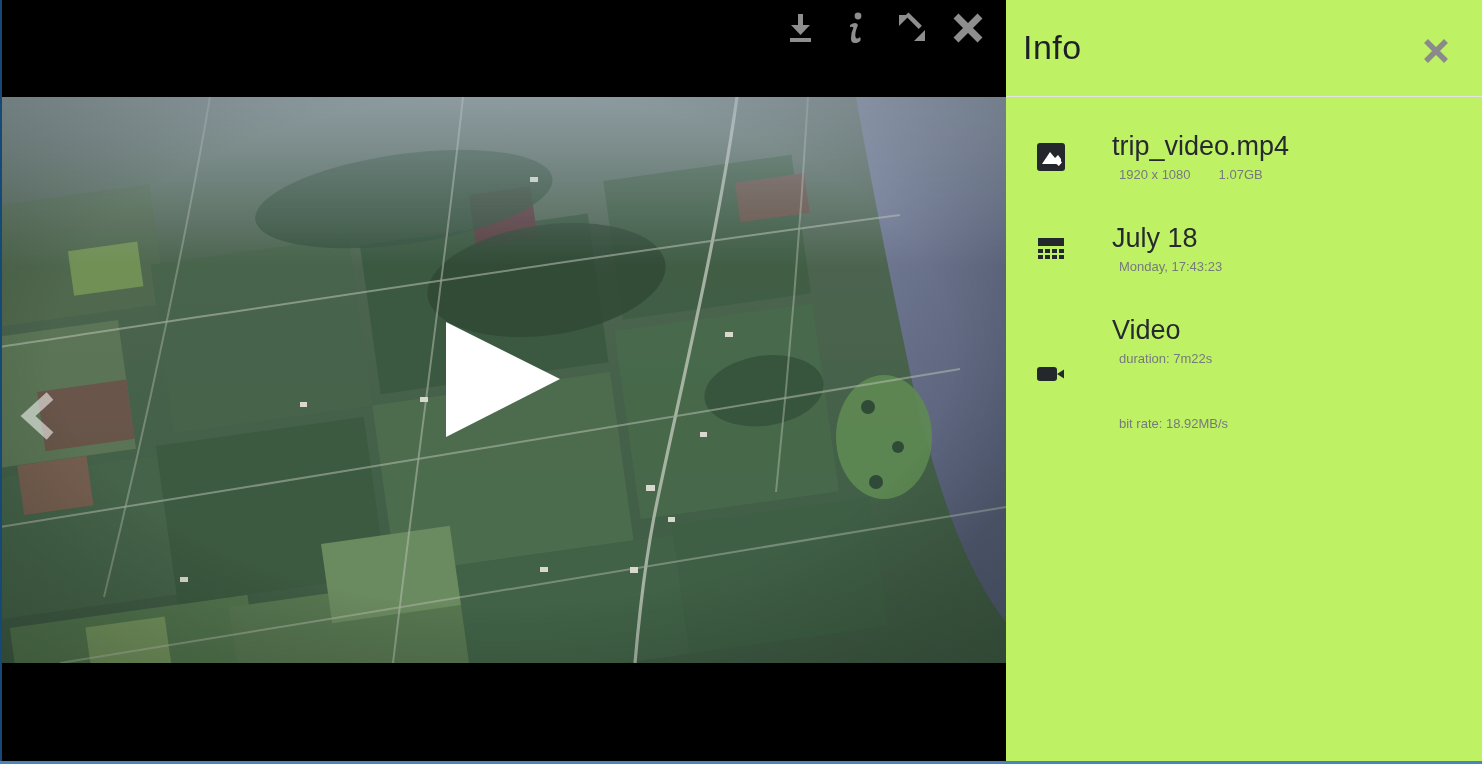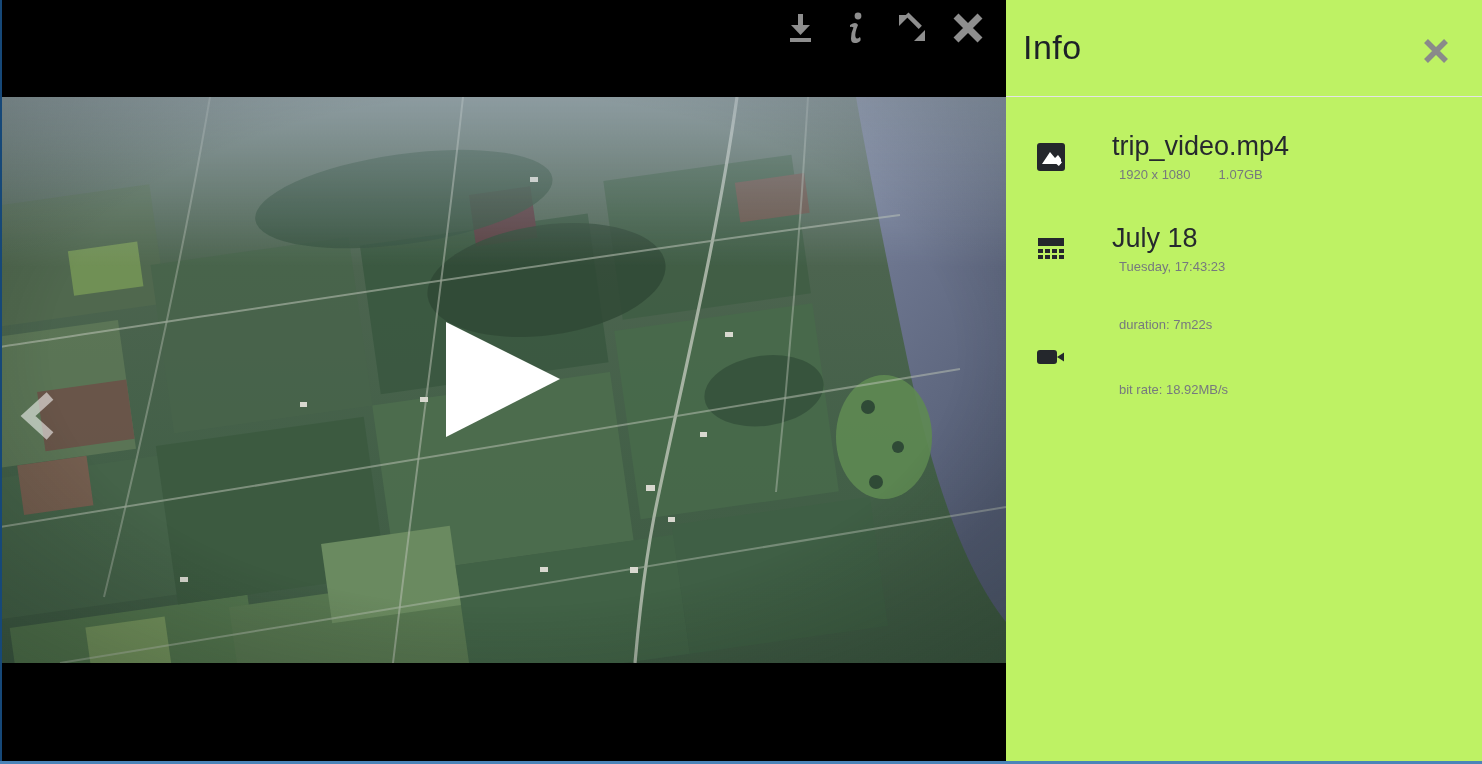--- a/index.html
+++ b/index.html
@@ -221,31 +221,32 @@
               <rect x="23" y="15" width="5" height="4"></rect>
             <rect x="2" y="21" width="5" height="4"></rect>
               <rect x="9" y="21" width="5" height="4"></rect>
               <rect x="16" y="21" width="5" height="4"></rect>
               <rect x="23" y="21" width="5" height="4"></rect>
           </g>
         </svg>
         <div class="row-text">
           <div class="row-title">July 18</div>
           <div class="row-sub">
-            <span>Tuesday, 17:43:23</span>
+            <span>Monday, 17:43:23</span>
           </div>
         </div>
       </div>
 
       <div class="info-row">
         <svg class="row-icon" viewBox="0 0 30 30">
           <rect x="1" y="8" width="20" height="14" rx="3" fill="#24272c"></rect>
           <polygon points="21,15 28,10.5 28,19.5" fill="#24272c"></polygon>
         </svg>
         <div class="row-text">
+          <div class="row-title">Video</div>
           <div class="row-sub gap-lg">
             <span>duration: 7m22s</span>
             <span>bit rate: 18.92MB/s</span>
           </div>
         </div>
       </div>
 
     </div>
   </aside>
 

